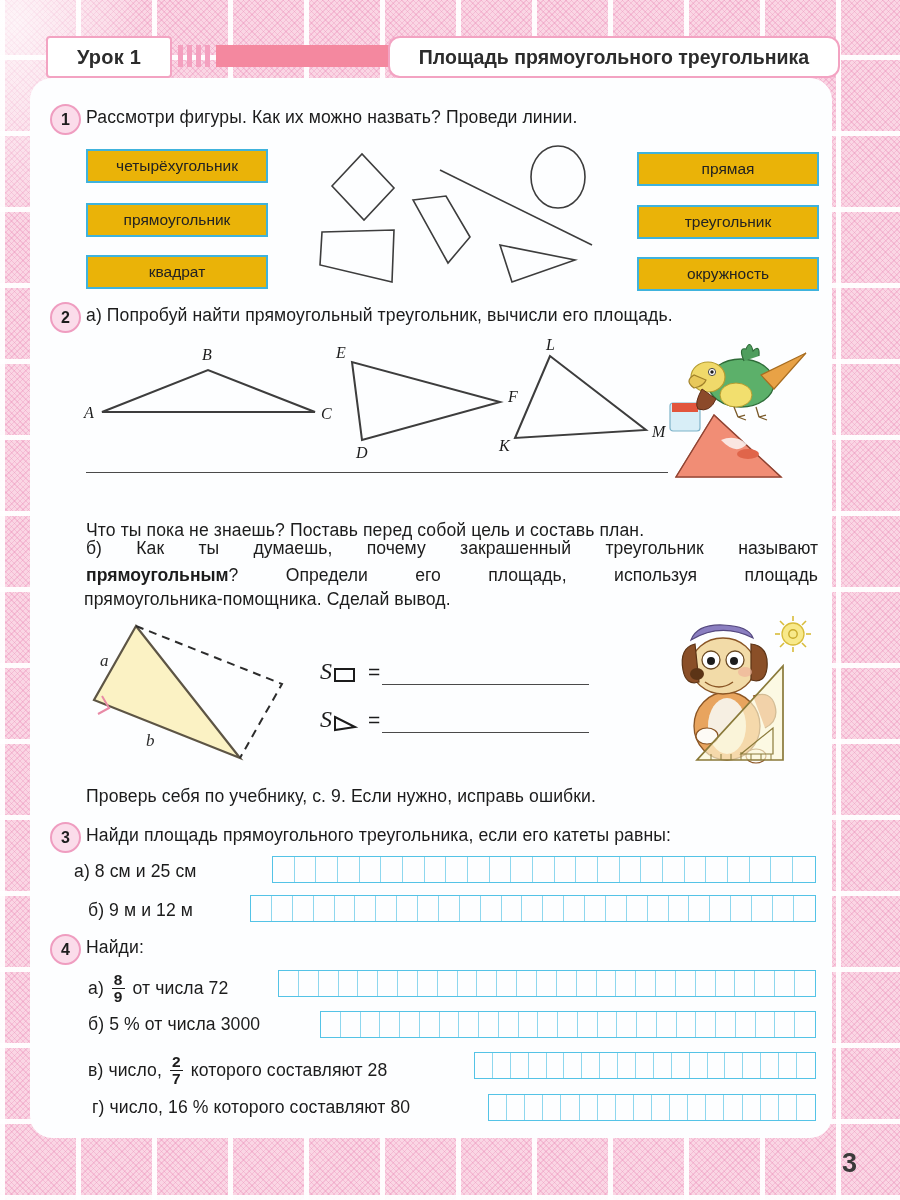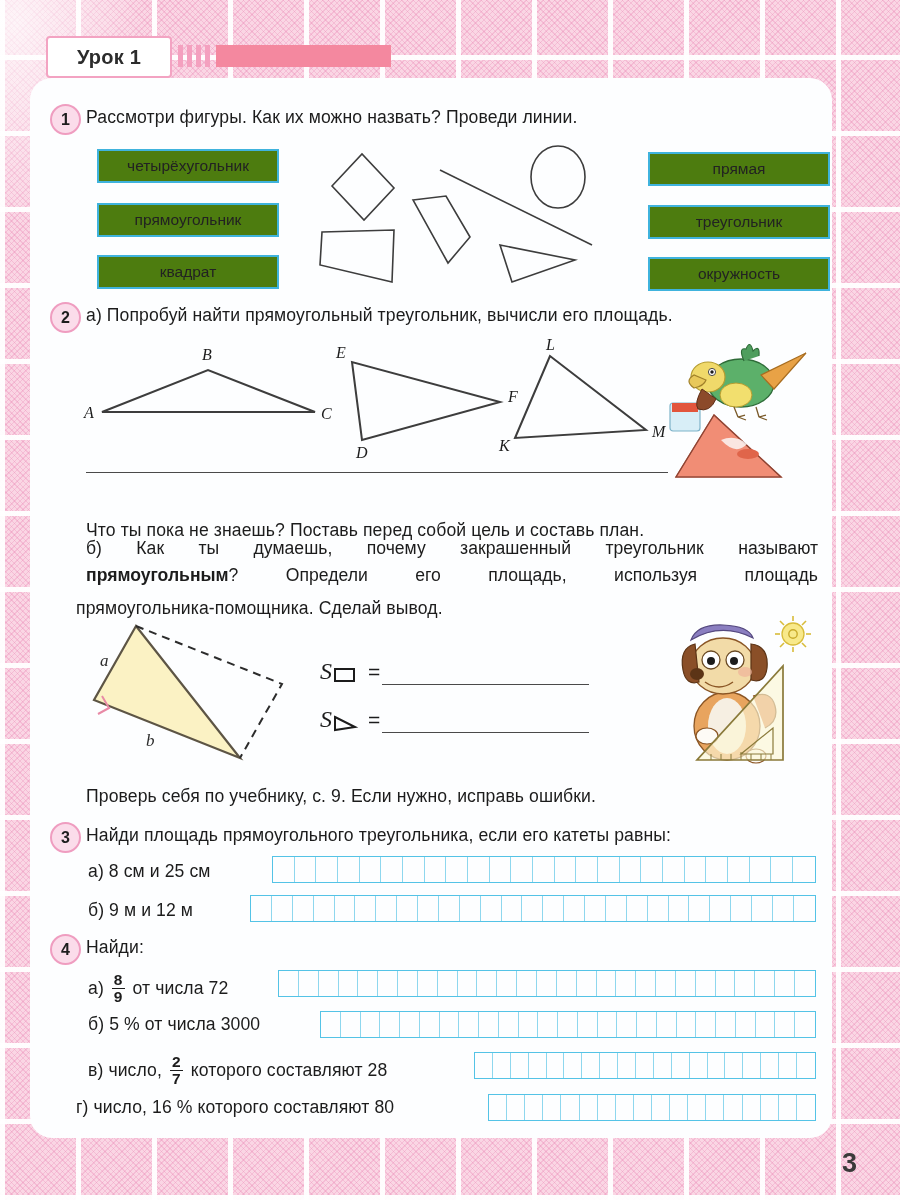--- a/index.html
+++ b/index.html
@@ -48,23 +48,23 @@
   
   .tasknum{
     position:absolute;width:27px;height:27px;border-radius:50%;
     background:#fbdcea;border:2px solid #ef9dc0;
     display:flex;align-items:center;justify-content:center;
     font-size:16px;font-weight:bold;color:#1e1e1e;
   }
   .txt{position:absolute;font-size:17.6px;color:#1c1c1c;letter-spacing:.1px;white-space:nowrap;}
   .txt-j{position:absolute;font-size:17.6px;color:#1c1c1c;text-align:justify;text-align-last:justify;line-height:27px;}
   .bluebox{
-    position:absolute;border:2.2px solid #3fb3dd;background:#4d7c0f;
+    position:absolute;border:2.2px solid #3fb3dd;background:#eab308;
     display:flex;align-items:center;justify-content:center;
-    font-size:15.5px;color:#222;height:30px;margin-left:11px;
+    font-size:15.5px;color:#222;height:30px;
   }
   svg{position:absolute;overflow:visible;}
   .cells{position:absolute;display:flex;height:27px;border:1.6px solid #54c3e6;box-sizing:border-box;}
   .cells i{display:block;height:100%;border-right:1.4px solid #8ed7ee;box-sizing:border-box;}
   .cells i:last-child{border-right:none;}
   .rule{position:absolute;height:0;border-top:1.6px solid #4a4a4a;}
   .frac{display:inline-flex;flex-direction:column;align-items:center;vertical-align:middle;
         line-height:1.02;font-size:15.5px;margin:0 3px;position:relative;top:-1px;}
   .frac .num{padding:0 2px;font-weight:bold;}
   .frac .den{padding:0 2px;border-top:1.6px solid #1c1c1c;font-weight:bold;}
@@ -81,20 +81,23 @@
   <div class="lesson-chip">
     <span>Урок 1</span>
   </div>
   <div class="dashes">
       <i></i>
       <i></i>
       <i></i>
       <i></i>
     </div>
   <div class="barfill"></div>
+  <div class="title-chip">
+    <span>Площадь прямоугольного треугольника</span>
+  </div>
 </div>
 
 <div class="tasknum" style="left:50px;top:104px;">1</div>
 <div class="txt" style="left:86px;top:107px;">Рассмотри фигуры. Как их можно назвать? Проведи линии.</div>
 
 <div class="bluebox" style="left:86px;top:149px;width:178px;">четырёхугольник</div>
 <div class="bluebox" style="left:86px;top:203px;width:178px;">прямоугольник</div>
 <div class="bluebox" style="left:86px;top:255px;width:178px;">квадрат</div>
 
 <div class="bluebox" style="left:637px;top:152px;width:178px;">прямая</div>
@@ -157,21 +160,21 @@
 </svg>
 
 <div class="rule" style="left:86px;top:472px;width:582px;"></div>
 
 <div class="txt" style="left:86px;top:520px;">Что ты пока не знаешь? Поставь перед собой цель и составь план.</div>
 
 <div class="txt-j" style="left:86px;top:535px;width:732px;">б) Как ты думаешь, почему закрашенный треугольник называют</div>
 <div style="position:absolute;left:86px;top:562px;width:732px;font-size:17.6px;color:#1c1c1c;text-align:justify;text-align-last:justify;line-height:27px;">
   <b>прямоугольным</b><span>? Определи его площадь, используя площадь</span>
 </div>
-<div class="txt" style="left:76px;top:589px;margin-top:9px;">прямоугольника-помощника. Сделай вывод.</div>
+<div class="txt" style="left:84px;top:589px;">прямоугольника-помощника. Сделай вывод.</div>
 
 <svg style="left:80px;top:618px;" width="220" height="150">
   <polygon points="56,8 14,82 160,140" fill="#fbf2c4" stroke="#5d5545" stroke-width="2.2"></polygon>
   <path d="M56,8 L202,66 L160,140" fill="none" stroke="#2c2c2c" stroke-width="2" stroke-dasharray="8,6"></path>
   <path d="M22,78 L29,90 L18,96" fill="none" stroke="#e88aa6" stroke-width="2"></path>
   <text x="20" y="48" font-family="Liberation Serif, serif" font-style="italic" font-size="17" fill="#2c2c2c">a</text>
   <text x="66" y="128" font-family="Liberation Serif, serif" font-style="italic" font-size="17" fill="#2c2c2c">b</text>
 </svg>
 
 <svg style="left:320px;top:655px;" width="290" height="90">
@@ -229,21 +232,21 @@
       <line x1="116" y1="146" x2="116" y2="152"></line>
     </g>
   </g>
 </svg>
 
 <div class="txt" style="left:86px;top:786px;">Проверь себя по учебнику, с. 9. Если нужно, исправь ошибки.</div>
 
 <div class="tasknum" style="left:50px;top:822px;">3</div>
 <div class="txt" style="left:86px;top:825px;">Найди площадь прямоугольного треугольника, если его катеты равны:</div>
 
-<div class="txt" style="left:88px;top:861px;text-align:center;">а) 8 см и 25 см</div>
+<div class="txt" style="left:74px;top:861px;text-align:center;">а) 8 см и 25 см</div>
 <div class="cells" id="t3a" style="left:272px;top:856px;width:544px;">
     <i style="width: 4%;"></i>
     <i style="width: 4%;"></i>
     <i style="width: 4%;"></i>
     <i style="width: 4%;"></i>
     <i style="width: 4%;"></i>
     <i style="width: 4%;"></i>
     <i style="width: 4%;"></i>
     <i style="width: 4%;"></i>
     <i style="width: 4%;"></i>
@@ -393,21 +396,21 @@
     <i style="width: 5.26316%;"></i>
     <i style="width: 5.26316%;"></i>
     <i style="width: 5.26316%;"></i>
     <i style="width: 5.26316%;"></i>
     <i style="width: 5.26316%;"></i>
     <i style="width: 5.26316%;"></i>
     <i style="width: 5.26316%;"></i>
     <i style="width: 5.26316%;"></i>
   </div>
 
-<div class="txt" style="left:76px;top:1097px;">
+<div class="txt" style="left:92px;top:1097px;">
   <span>г)</span>
   <span>число, 16 % которого составляют 80</span>
 </div>
 <div class="cells" id="t4g" style="left:488px;top:1094px;width:328px;">
     <i style="width: 5.55556%;"></i>
     <i style="width: 5.55556%;"></i>
     <i style="width: 5.55556%;"></i>
     <i style="width: 5.55556%;"></i>
     <i style="width: 5.55556%;"></i>
     <i style="width: 5.55556%;"></i>

